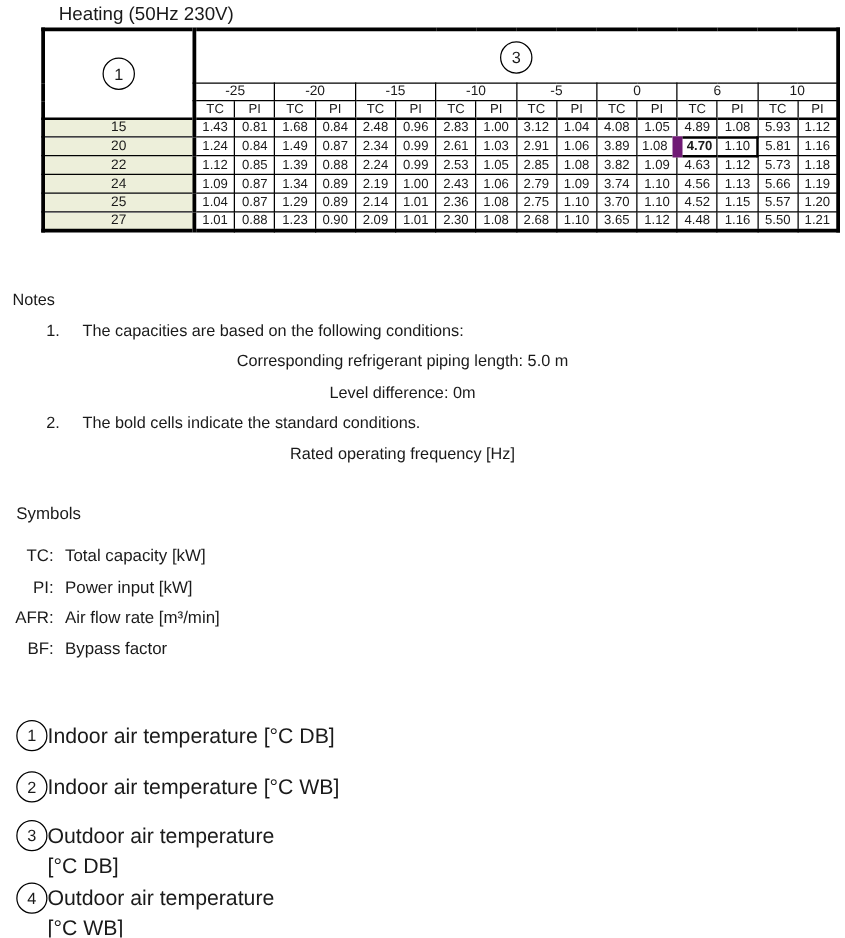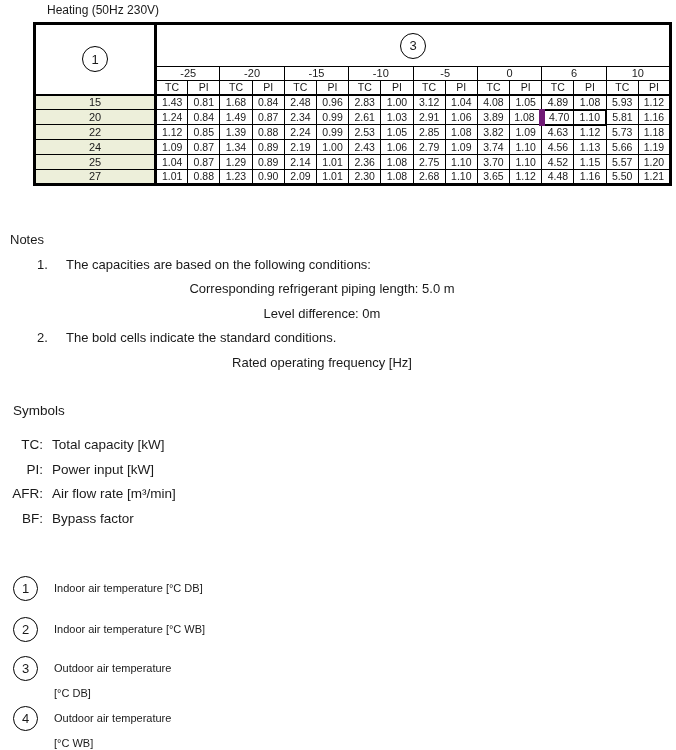--- a/index.html
+++ b/index.html
@@ -1,41 +1,41 @@
 <!DOCTYPE html>
 <html style="--label-bg: #edefda;"><head>
 <meta charset="utf-8">
 <style>
   * { margin:0; padding:0; box-sizing:border-box; }
   html,body { background:#ffffff; }
   body {
     width:676px; height:750px; position:relative; overflow:hidden;
     font-family:"Liberation Sans", sans-serif; color:#1a1a1a;
   }
-  .doc-title { position:absolute; left:47px; top:3px; font-size:12px; }
+  .doc-title { position:absolute; left:47px; top:3px; font-size:15px; }
 
   
   .cap-table {
     position:absolute; left:33px; top:22px; width:639px;
     border-collapse:collapse; table-layout:fixed;
     border:3px solid #000; font-size:11px;
   }
   .cap-table td {
     border:1px solid #000; text-align:center; vertical-align:middle;
     padding:0; line-height:1; overflow:hidden; white-space:nowrap;
   }
   .cap-table tr.r-top    { height:43px; }
   .cap-table tr.r-temp   { height:14px; }
   .cap-table tr.r-sub    { height:14px; }
   .cap-table tr.r-body   { height:15px;padding-left:36px; }
   .cap-table td.corner   { border-right:3px solid #000; border-bottom:2px solid #000; }
   .cap-table td.sub      { border-bottom:2px solid #000; font-size:10.5px;margin-top:12px; }
   .cap-table td.lbl      { border-right:3px solid #000; background:var(--label-bg,#edefda); }
   .cap-table td.val      { font-size:10.5px; }
-  .cap-table td.std-l    { border-top:2px solid #000; border-bottom:2px solid #000; border-left:6px solid #701a75; }
+  .cap-table td.std-l    { border-top:2px solid #000; border-bottom:2px solid #000; border-left:8px solid #701a75;font-weight:bold; }
   .cap-table td.std-r    { border-top:2px solid #000; border-bottom:2px solid #000; border-right:2px solid #000; }
   .circ {
     display:inline-flex; width:26px; height:26px; border:1.5px solid #000;
     border-radius:50%; align-items:center; justify-content:center; font-size:13px;
   }
 
   
   .notes { position:absolute; left:0; top:228px; width:556px; font-size:13px; }
   .notes .section-heading { margin-left:10px; line-height:24.5px; }
   .note-main { display:flex; line-height:24.5px; }
@@ -49,21 +49,21 @@
   .sym-abbr { margin-left:11px; width:32px; text-align:right; }
   .sym-def  { margin-left:9px; }
 
   
   .legend { position:absolute; left:13px; top:576px; width:660px; height:170px; }
   .leg-item { position:absolute; left:0; display:flex; }
   .leg-circ {
     flex:none; width:25px; height:25px; border:1.5px solid #000; border-radius:50%;
     display:flex; align-items:center; justify-content:center; font-size:13px;
   }
-  .leg-text { margin-left:16px; font-size:11px; }
+  .leg-text { font-size:17px; }
   .leg-text .leg-line { line-height:24px; }
   .leg-text .leg-line:first-child { line-height:25px; }
 </style>
 </head>
 <body>
 
 <div class="doc-title">Heating (50Hz 230V)</div>
 
 <table class="cap-table">
     <colgroup>

